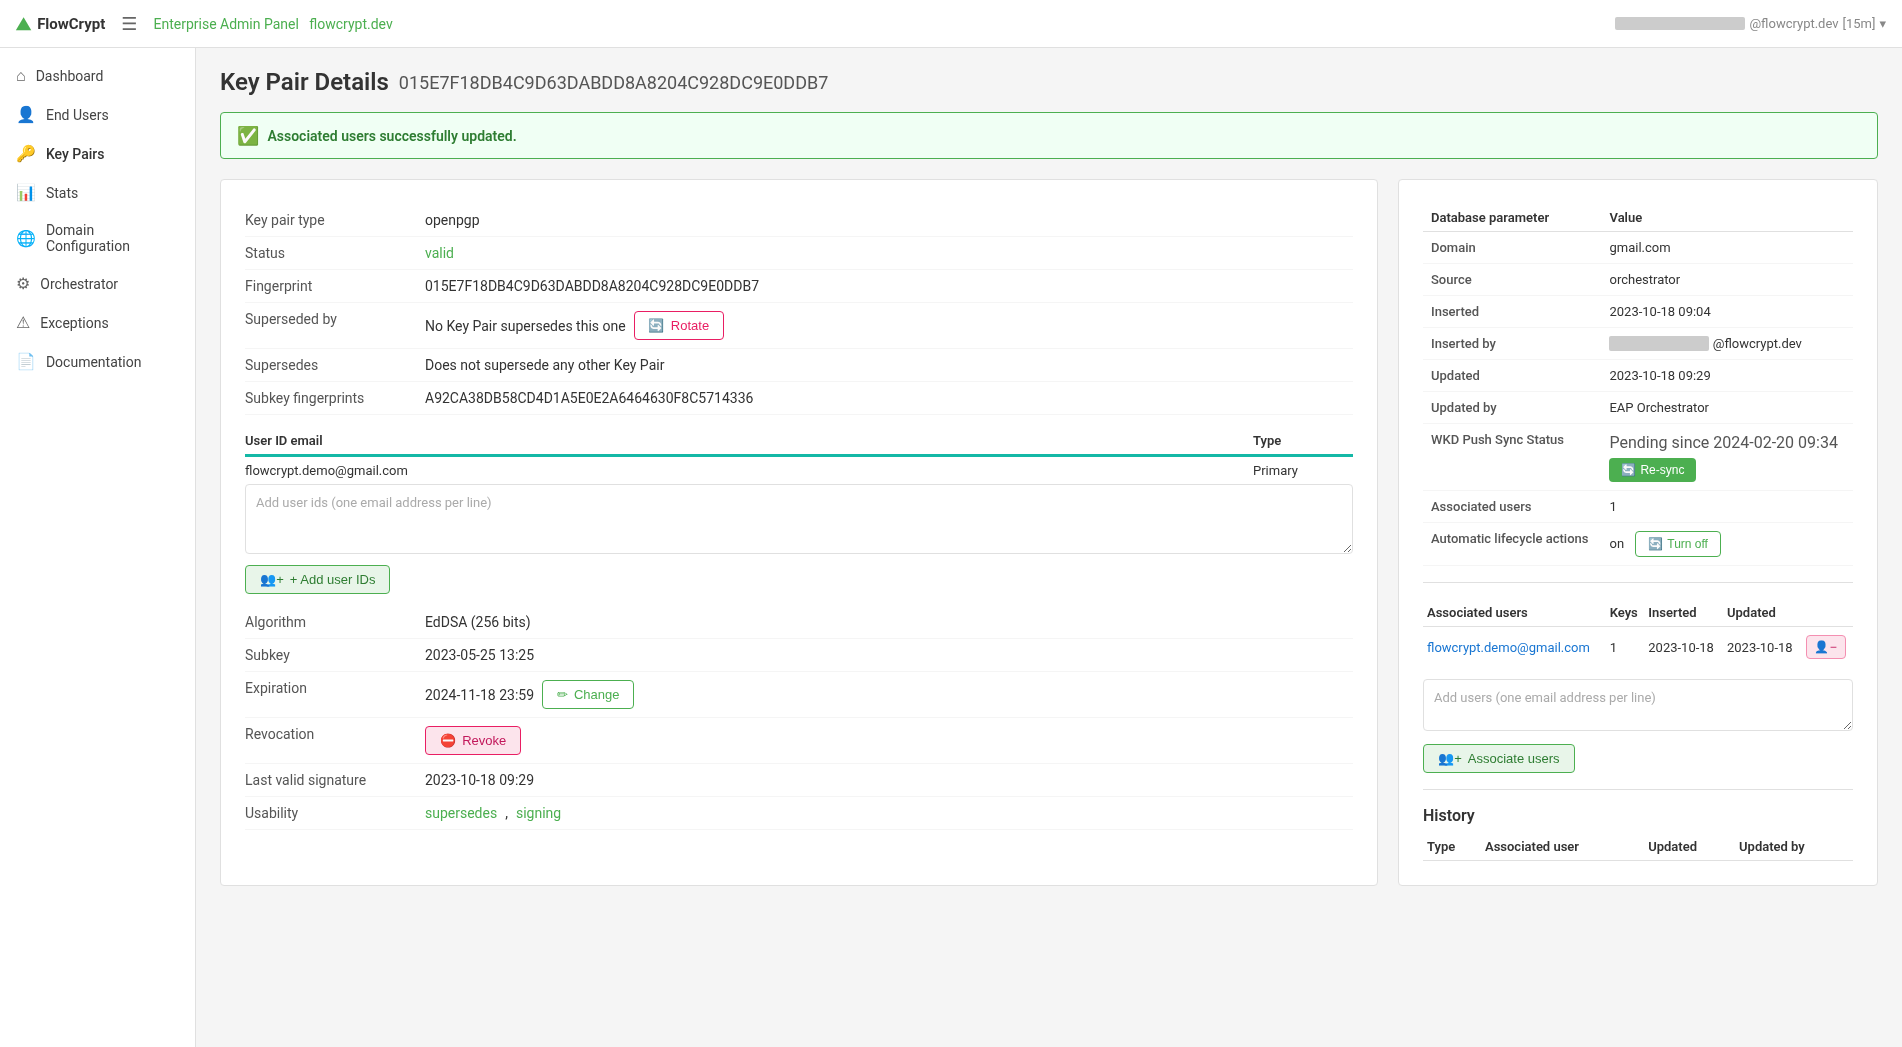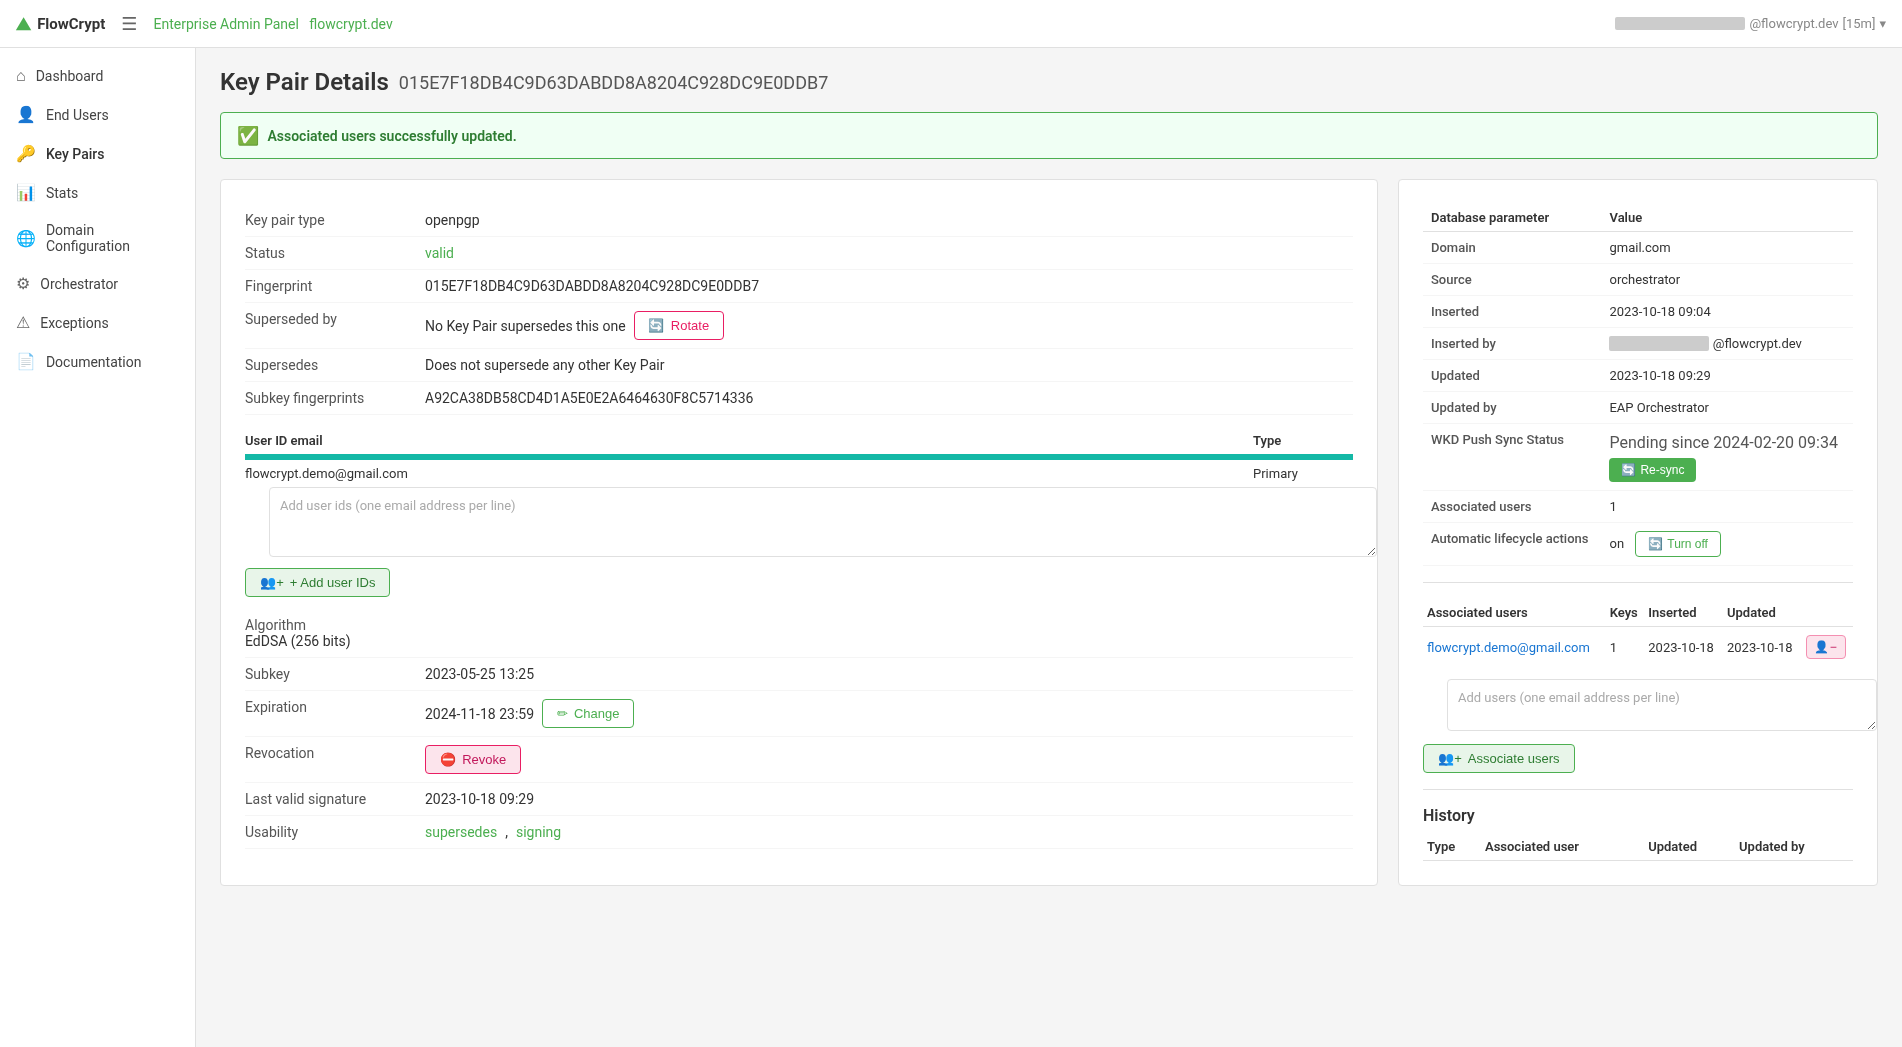--- a/index.html
+++ b/index.html
@@ -52,29 +52,29 @@
     .detail-value.green { color: #4caf50; }
 
     .btn { display: inline-flex; align-items: center; gap: 6px; padding: 6px 14px; border-radius: 4px; border: none; cursor: pointer; font-size: 13px; font-weight: 500; }
     .btn-outline-pink { background: #fff; border: 1px solid #e91e63; color: #e91e63; }
     .btn-outline-green { background: #fff; border: 1px solid #4caf50; color: #4caf50; }
     .btn-green-light { background: #e8f5e9; border: 1px solid #4caf50; color: #2e7d32; }
     .btn-pink-light { background: #fce4ec; border: 1px solid #e91e63; color: #c2185b; }
 
     
     .user-id-section { margin: 12px 0; }
-    .user-id-header { display: flex; padding: 6px 0; font-weight: 600; font-size: 13px; border-bottom: 6px solid #14b8a6; }
+    .user-id-header { display: flex; padding: 6px 0; font-weight: 600; font-size: 13px; border-bottom: 3px solid #14b8a6; }
     .user-id-row { display: flex; padding: 6px 0; font-size: 13px; }
     .col-email { flex: 1; }
     .col-type { width: 100px; }
 
     textarea.add-ids {
       width: 100%; border: 1px solid #e0e0e0; border-radius: 4px; padding: 10px;
       font-size: 13px; color: #737373; resize: vertical; min-height: 70px;
-      outline: none; font-family: inherit; margin-left: 24px;
+      outline: none; font-family: inherit;
     }
     textarea.add-ids::placeholder { color: #aaa; }
 
     
     .db-table { width: 100%; border-collapse: collapse; margin-bottom: 16px; }
     .db-table th { text-align: left; font-weight: 600; font-size: 13px; padding: 6px 8px; border-bottom: 1px solid #e0e0e0; }
     .db-table td { padding: 8px 8px; font-size: 13px; vertical-align: top; border-bottom: 1px solid #f5f5f5; }
     .db-table td.label { color: #555; font-weight: 500; }
     .db-table td.value { color: #333; }
 
@@ -91,21 +91,21 @@
     .assoc-table td.link { color: #1976d2; cursor: pointer; }
 
     .remove-btn { background: #fce4ec; border: 1px solid #f48fb1; color: #c2185b; border-radius: 4px; padding: 4px 8px; cursor: pointer; font-size: 12px; }
 
     .history-title { font-size: 16px; font-weight: 600; margin: 16px 0 8px; }
     .history-table { width: 100%; border-collapse: collapse; }
     .history-table th { text-align: left; font-weight: 600; font-size: 13px; padding: 6px 4px; border-bottom: 1px solid #e0e0e0; }
 
     .pending-text { color: #555; font-size: 16px; line-height: 1.4; }
 
-    .algo-row { margin-top: 8px; flex-direction: column; }
+    .algo-row { margin-top: 8px; }
   </style>
 </head>
 <body>
 
 <div class="top-nav">
   <div class="top-nav-left">
     <div class="logo">
       <span class="logo-icon">⛰</span>
       <span>FlowCrypt</span>
     </div>

